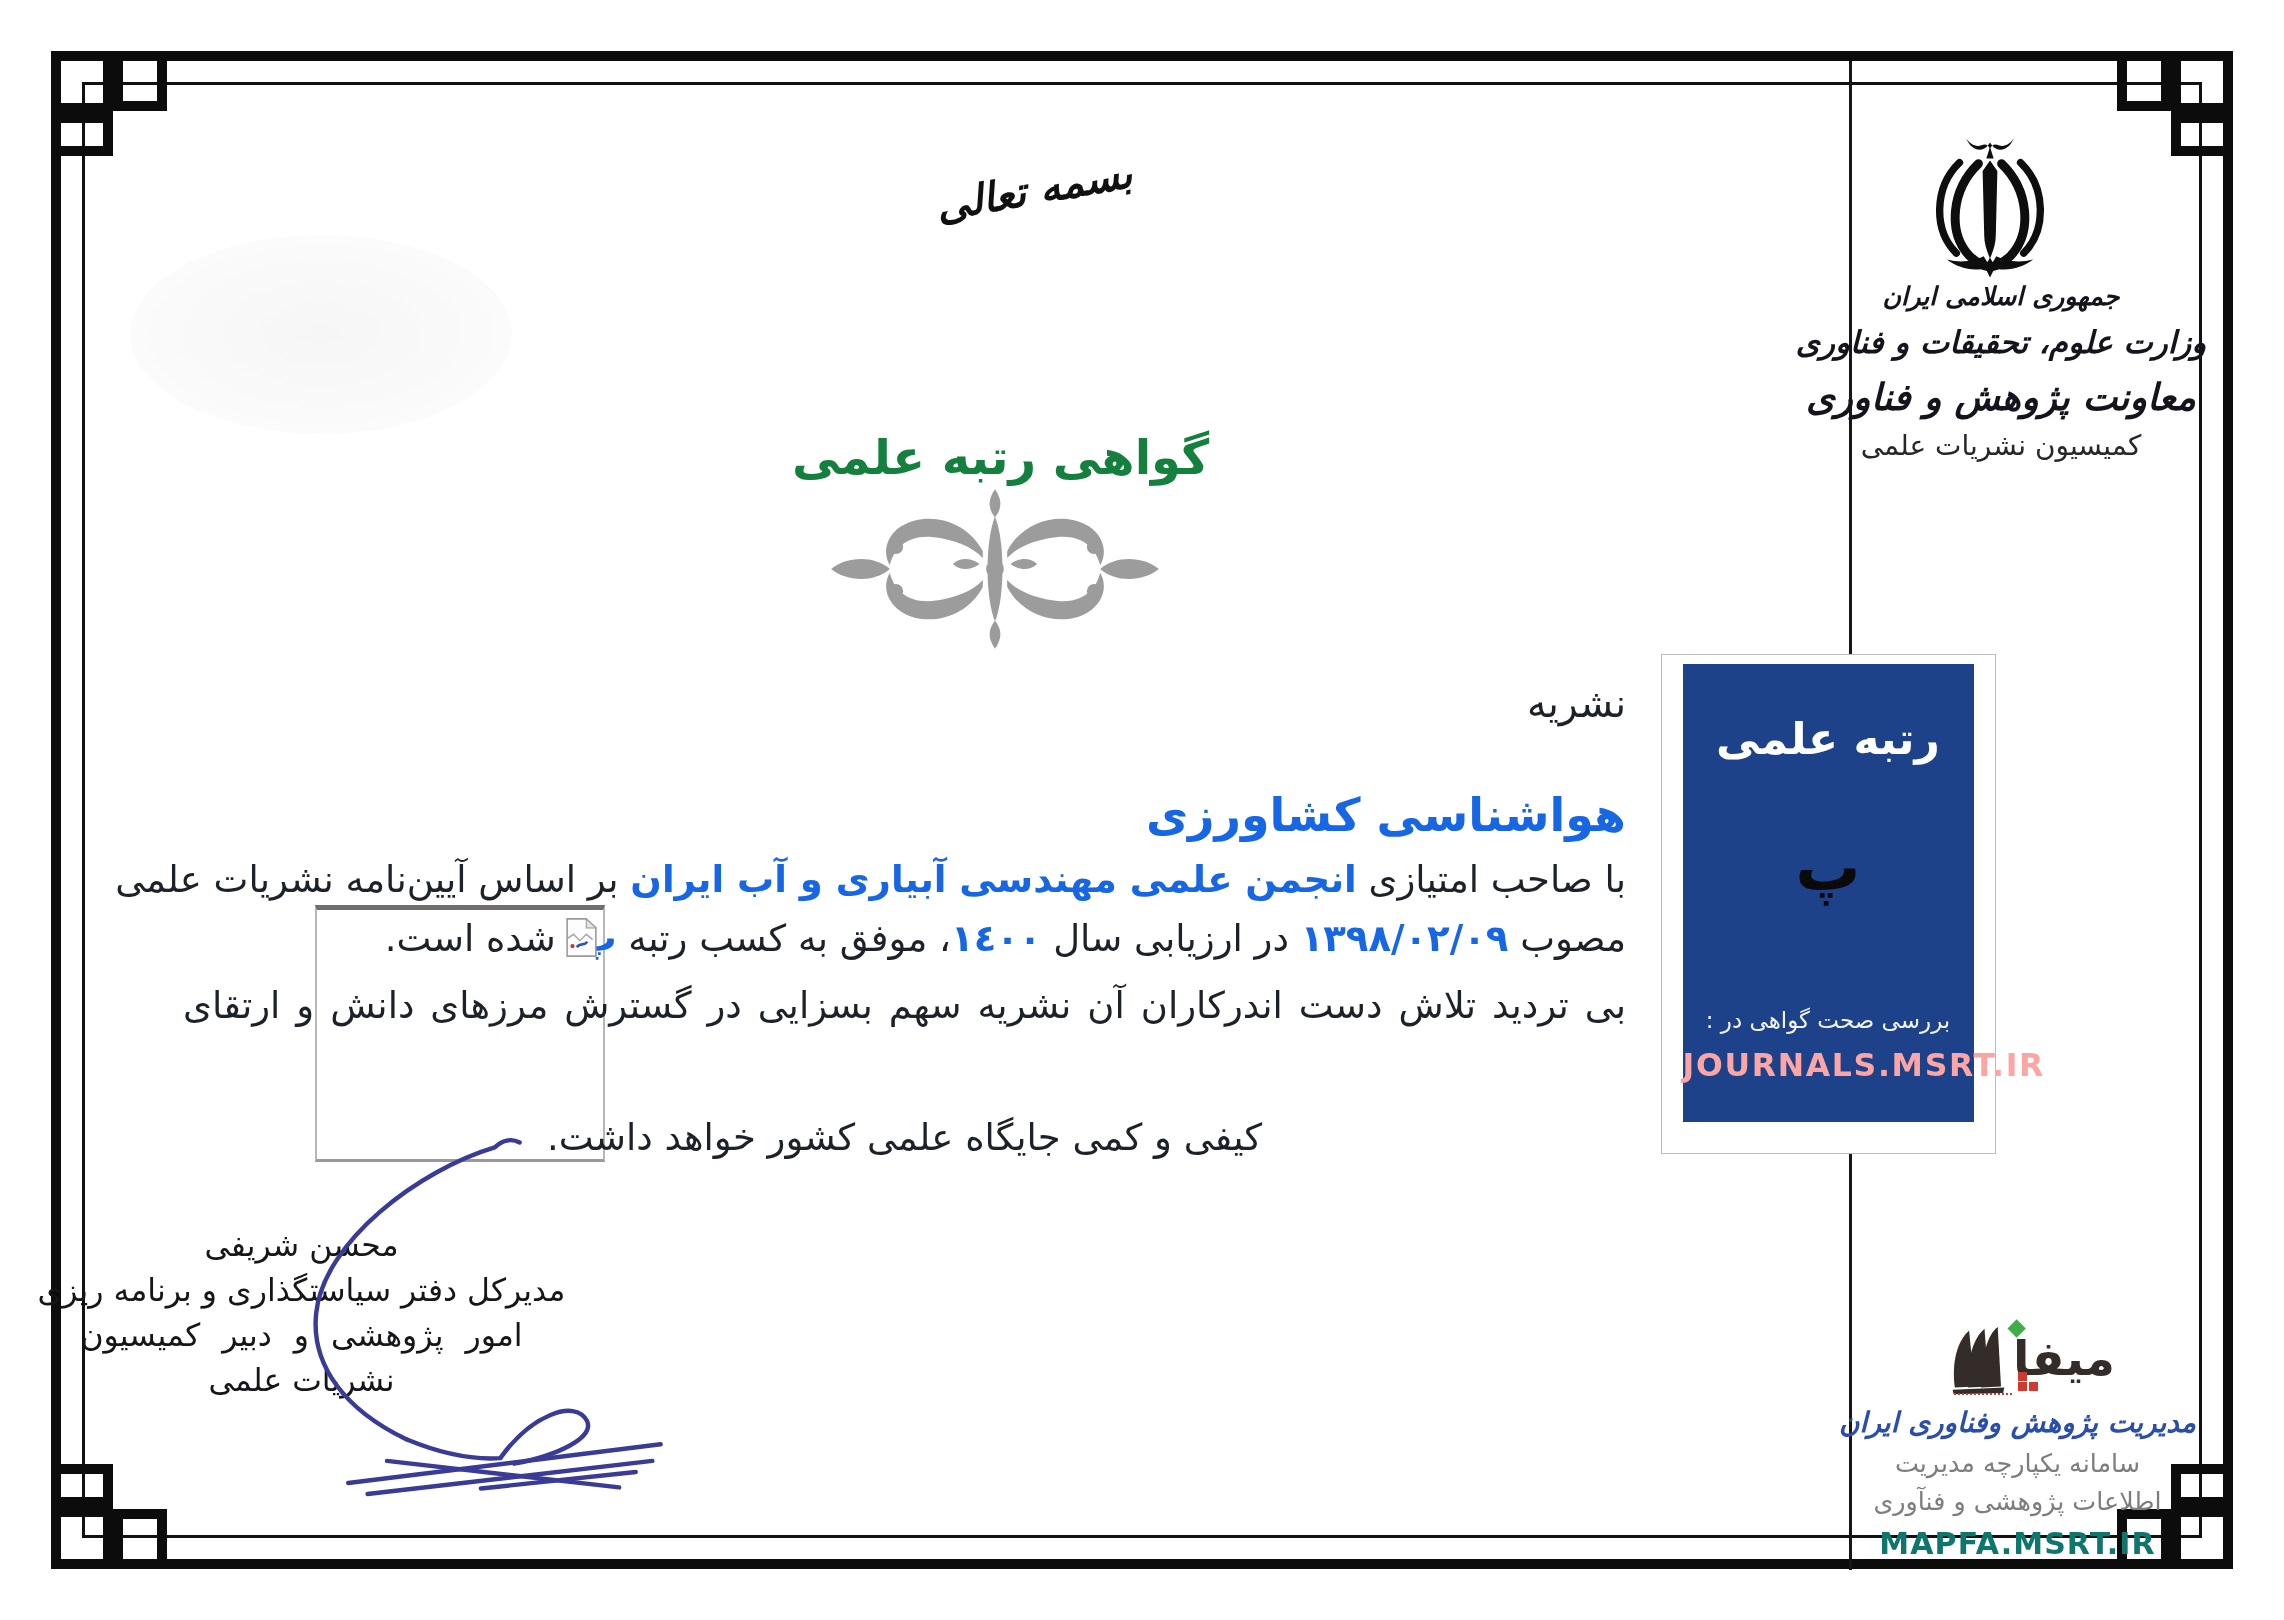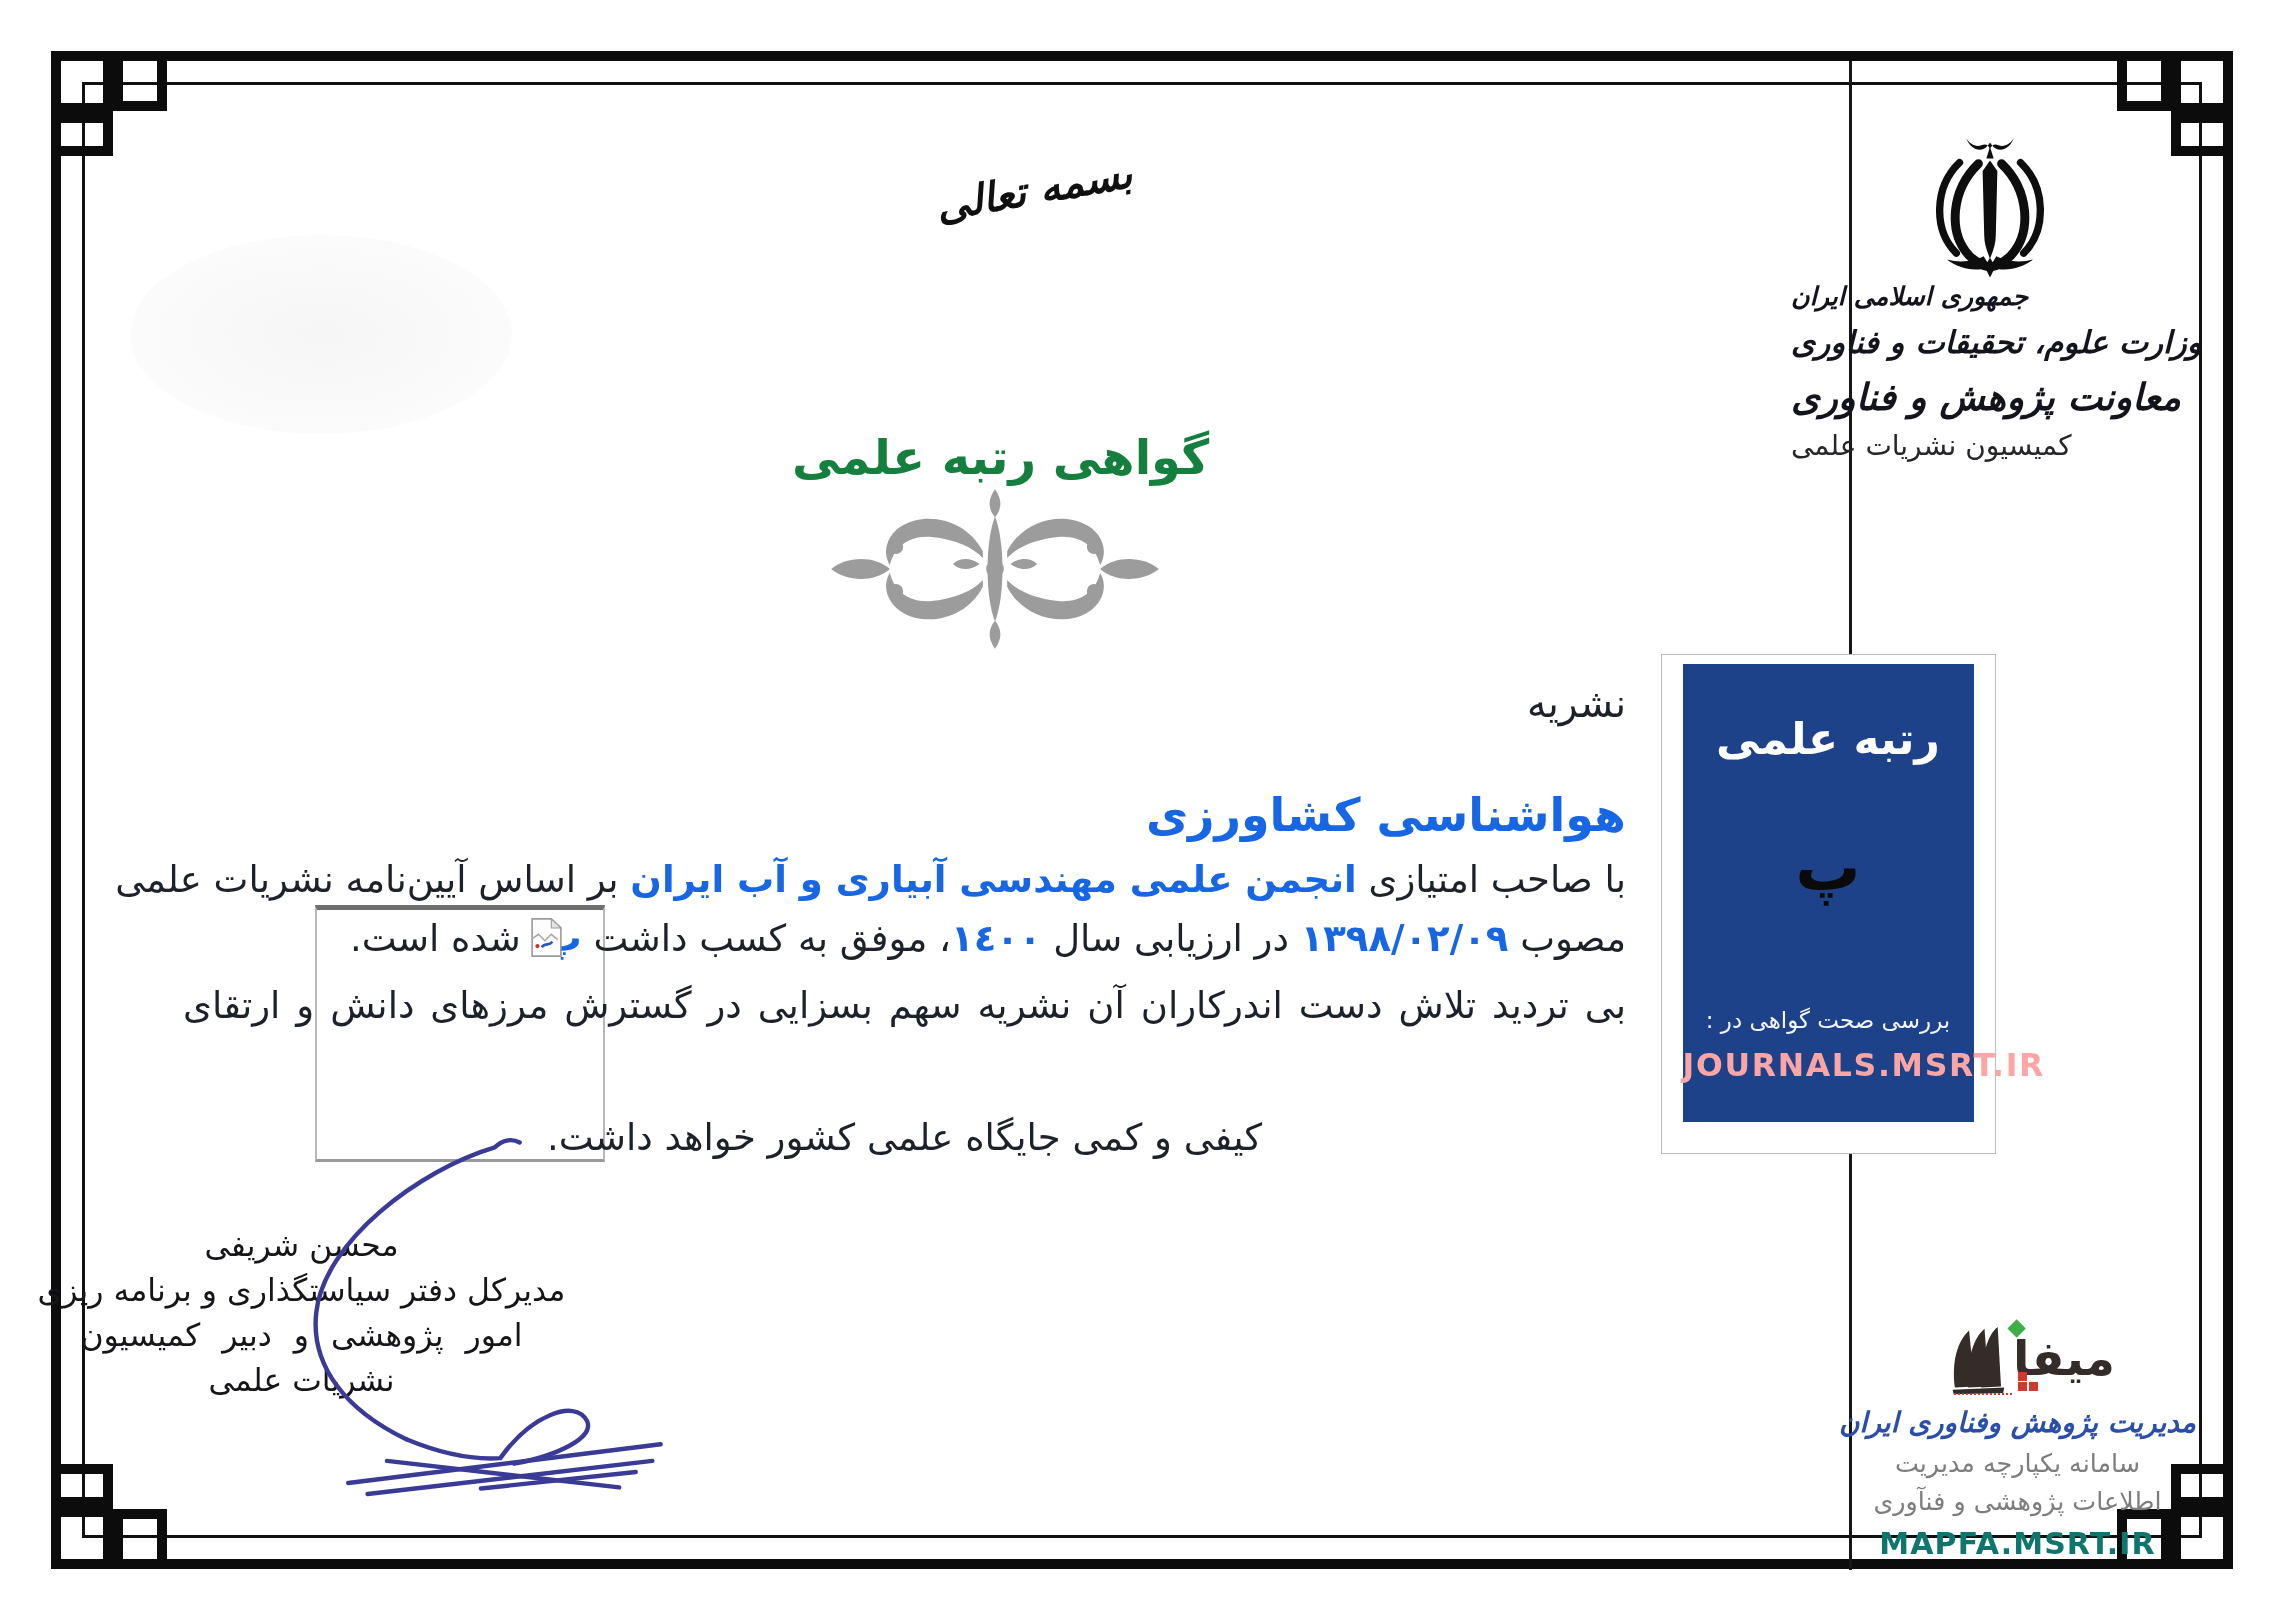--- a/index.html
+++ b/index.html
@@ -28,21 +28,21 @@
 
   
   .bismillah{position:absolute;left:907px;top:166px;width:254px;text-align:center;
              font-size:41px;font-weight:bold;font-style:italic;color:#101010;transform:rotate(-10deg);}
   .cert-title{position:absolute;left:785px;top:429px;width:431px;text-align:center;direction:rtl;
               font-size:48px;font-weight:bold;color:#15803d;}
   .ornament{position:absolute;left:821px;top:486px;width:348px;height:166px;}
 
   
   .emblem{position:absolute;left:1913px;top:131px;width:154px;height:158px;}
-  .rh-line{position:absolute;width:420px;left:1791px;text-align:left;direction:rtl;color:#14141d;}
+  .rh-line{position:absolute;width:420px;left:1791px;text-align:center;direction:rtl;color:#14141d;}
   .rh-country {top:281px;font-size:25.4px;font-weight:bold;font-style:italic;}
   .rh-ministry{top:324px;font-size:31px;font-weight:bold;font-style:italic;}
   .rh-deputy  {top:376px;font-size:37px;font-weight:bold;font-style:italic;}
   .rh-commission{top:429px;font-size:28px;font-weight:normal;color:#26262b;}
 
   
   .badge-box{position:absolute;left:1661px;top:654px;width:335px;height:500px;background:#ffffff;
              border:1.7px solid #bcbcbc;box-sizing:border-box;z-index:5;}
   .badge-blue{position:absolute;left:20.5px;top:9px;width:291px;height:458px;background:#1e428a;}
   .badge-heading{position:absolute;left:0;top:49px;width:291px;text-align:center;direction:rtl;
@@ -182,21 +182,21 @@
   <div class="sig-field"></div>
 
   <div class="rtl-line journal-label">نشریه</div>
   <div class="rtl-line line-owner">
     <span>با صاحب امتیازی </span><span class="blue-strong">انجمن علمی مهندسی آبیاری و آب ایران</span><span> بر اساس آیین‌نامه نشریات علمی</span>
   </div>
 
   <div class="rtl-line journal-name">هواشناسی کشاورزی</div>
 
   <div class="rtl-line line-rank">
-    <span>مصوب </span><span class="blue-num">١٣٩٨/٠٢/٠٩</span><span> در ارزیابی سال </span><span class="blue-num">١٤٠٠</span><span>، موفق به کسب داشت </span><span class="blue-strong">پ</span><svg class="broken-img" viewBox="0 0 62 76">
+    <span>مصوب </span><span class="blue-num">١٣٩٨/٠٢/٠٩</span><span> در ارزیابی سال </span><span class="blue-num">١٤٠٠</span><span>، موفق به کسب رتبه </span><span class="blue-strong">پ</span><svg class="broken-img" viewBox="0 0 62 76">
         <path d="M4,3 L40,3 L58,20 L58,73 L4,73 Z" fill="#fdfdfd" stroke="#9a9a9a" stroke-width="3"></path>
         <path d="M40,3 L40,20 L58,20 Z" fill="#e3e3e3" stroke="#9a9a9a" stroke-width="2"></path>
         <path d="M4,40 L16,32 L28,44 L40,32 L52,42" fill="none" stroke="#a8a8a8" stroke-width="3"></path>
         <path d="M22,56 C28,48 36,54 42,46" fill="none" stroke="#2857c4" stroke-width="5"></path>
         <circle cx="14" cy="54" r="4" fill="#c0392b"></circle>
       </svg><span> شده است.</span>
   </div>
 
   <div class="rtl-line closing1">بی تردید تلاش دست اندرکاران آن نشریه سهم بسزایی در گسترش مرزهای دانش و ارتقای</div>
   <div class="rtl-line closing2">کیفی و کمی جایگاه علمی کشور خواهد داشت.</div>

